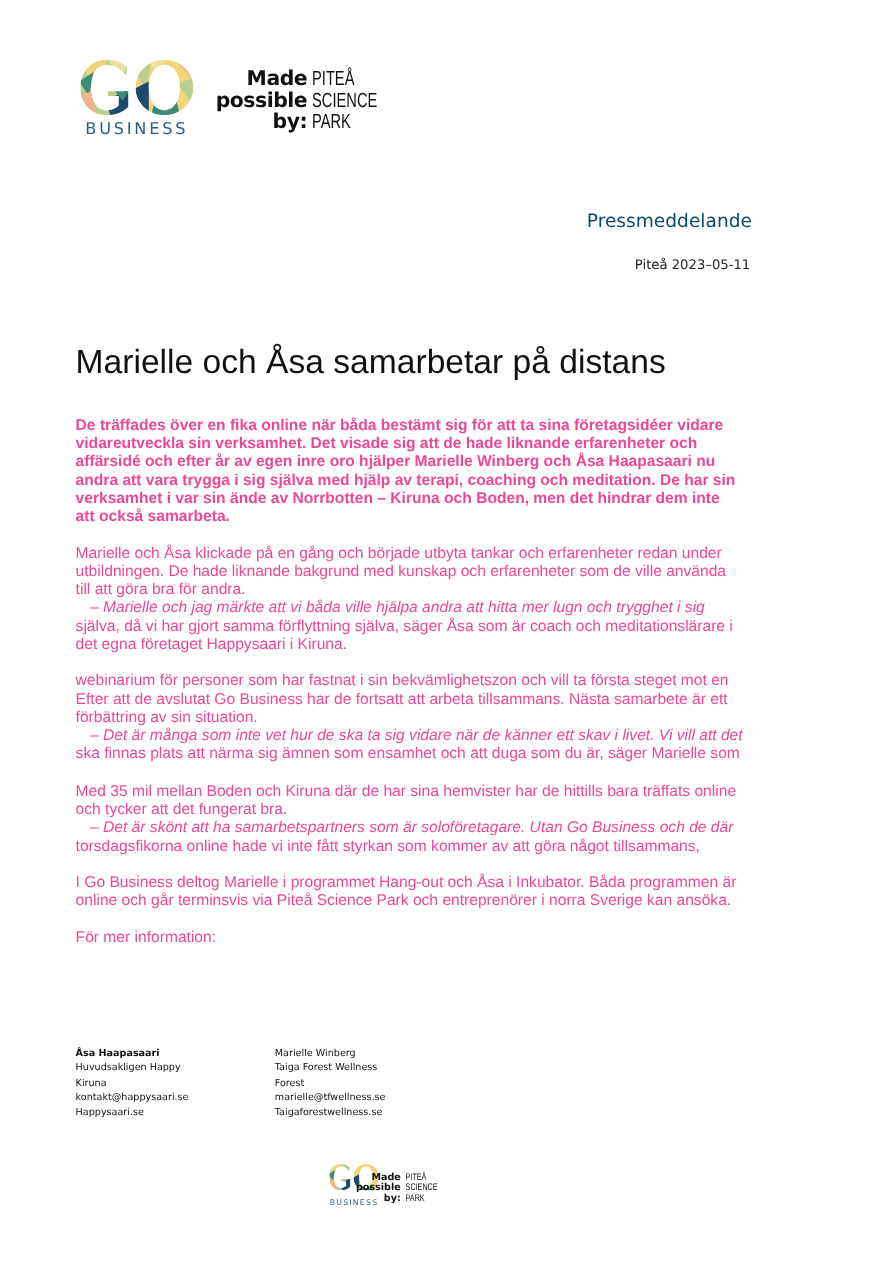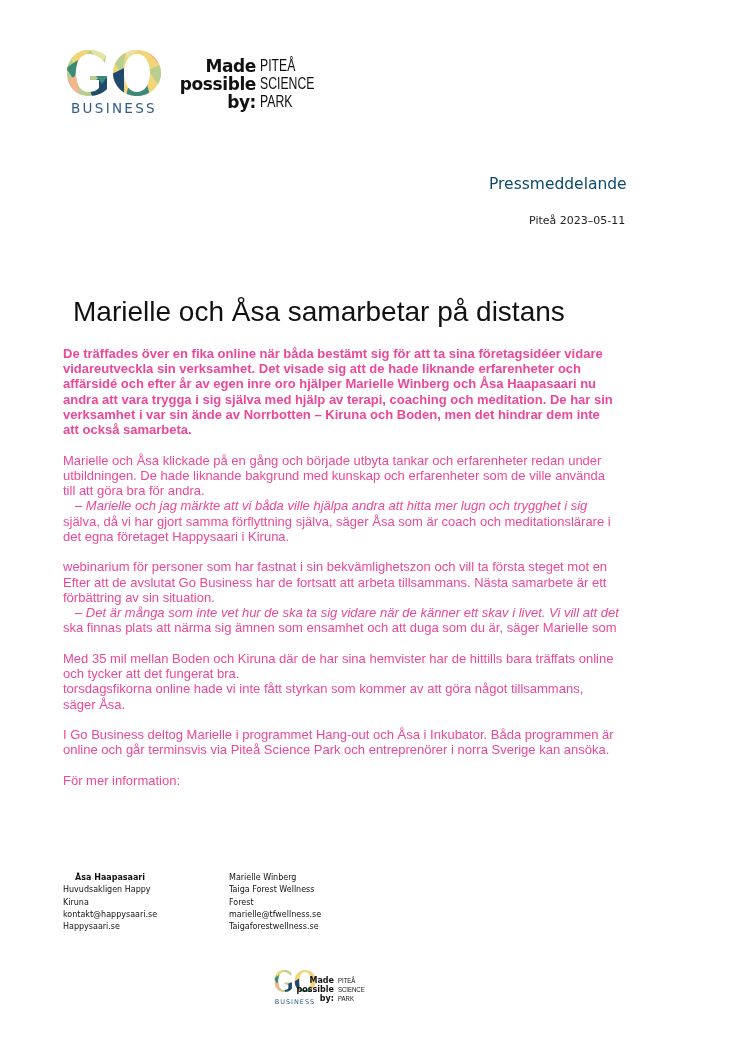--- a/index.html
+++ b/index.html
@@ -30,21 +30,21 @@
     .para .line { display: block; white-space: nowrap; }
     .lead { font-weight: bold; }
     .quote-line { padding-left: 12px; font-style: italic; }
 
     
     .contacts { position: absolute; left: 63px; top: 872px; width: 400px; font-family: "DejaVu Sans", sans-serif; font-size: 8px; line-height: 12.3px; color: #111; }
     .contact-col { position: absolute; top: 0; }
     .contact-col.left { left: 0; }
     .contact-col.right { left: 166px; }
     .contact-col .row { display: block; white-space: nowrap; }
-    .contact-col .name-bold { font-weight: bold; text-align: center; }
+    .contact-col .name-bold { font-weight: bold; }
 
     
     .footer-logo { position: absolute; left: 272px; top: 970px; width: 150px; height: 42px; }
     .f-go { position: absolute; left: 0; top: 0; width: 46px; height: 42px; }
     .f-go-letters { position: absolute; left: 2px; top: 0; width: 42px; height: 22px; }
     .f-go-business { position: absolute; left: 0; top: 28px; width: 46px; text-align: center;
       font-family: "DejaVu Sans", sans-serif; font-size: 6.5px; letter-spacing: 1px; color: #2f5b86; }
     .f-made-left { position: absolute; right: 88px; top: 6px; text-align: right;
       font-family: "DejaVu Sans", sans-serif; font-weight: bold; font-size: 8px; line-height: 9px; color: #111; }
     .f-made-right { position: absolute; left: 66px; top: 6px; text-align: left;
@@ -96,21 +96,21 @@
     <div class="made-right">
       <div>PITEÅ</div>
       <div>SCIENCE</div>
       <div>PARK</div>
     </div>
   </div>
 
   <div class="doc-type">Pressmeddelande</div>
   <div class="doc-date">Piteå 2023–05-11</div>
 
-  <h1 class="title" style="margin:10px;font-weight:normal;text-align:center;">Marielle och Åsa samarbetar på distans</h1>
+  <h1 class="title" style="margin:0;font-weight:normal;text-align:center;">Marielle och Åsa samarbetar på distans</h1>
 
   <div class="body">
     <p class="para lead">
       <span class="line">De träffades över en fika online när båda bestämt sig för att ta sina företagsidéer vidare</span>
       <span class="line">vidareutveckla sin verksamhet. Det visade sig att de hade liknande erfarenheter och</span>
       <span class="line">affärsidé och efter år av egen inre oro hjälper Marielle Winberg och Åsa Haapasaari nu</span>
       <span class="line">andra att vara trygga i sig själva med hjälp av terapi, coaching och meditation. De har sin</span>
       <span class="line">verksamhet i var sin ände av Norrbotten – Kiruna och Boden, men det hindrar dem inte</span>
       <span class="line">att också samarbeta.</span>
     </p>
@@ -128,22 +128,22 @@
       <span class="line">webinarium för personer som har fastnat i sin bekvämlighetszon och vill ta första steget mot en</span>
       <span class="line">Efter att de avslutat Go Business har de fortsatt att arbeta tillsammans. Nästa samarbete är ett</span>
       <span class="line">förbättring av sin situation.</span>
       <span class="line quote-line">– Det är många som inte vet hur de ska ta sig vidare när de känner ett skav i livet. Vi vill att det</span>
       <span class="line">ska finnas plats att närma sig ämnen som ensamhet och att duga som du är, säger Marielle som</span>
     </p>
 
     <p class="para">
       <span class="line">Med 35 mil mellan Boden och Kiruna där de har sina hemvister har de hittills bara träffats online</span>
       <span class="line">och tycker att det fungerat bra.</span>
+      <span class="line quote-line">– Det är skönt att ha samarbetspartners som är soloföretagare. Utan Go Business och de där</span>
       <span class="line">torsdagsfikorna online hade vi inte fått styrkan som kommer av att göra något tillsammans,</span>
-      <span class="line">säger Åsa.</span>
     </p>
 
     <p class="para">
       <span class="line">I Go Business deltog Marielle i programmet Hang-out och Åsa i Inkubator. Båda programmen är</span>
       <span class="line">online och går terminsvis via Piteå Science Park och entreprenörer i norra Sverige kan ansöka.</span>
     </p>
 
     <p class="para">
       <span class="line">För mer information:</span>
     </p>

